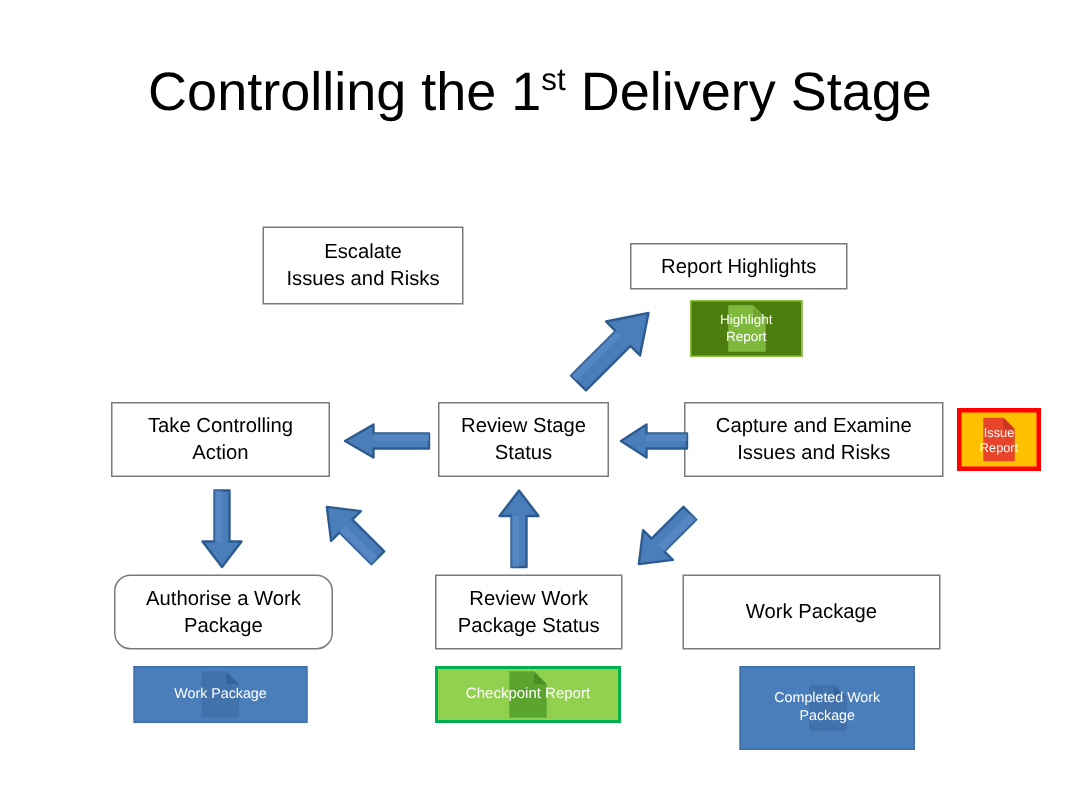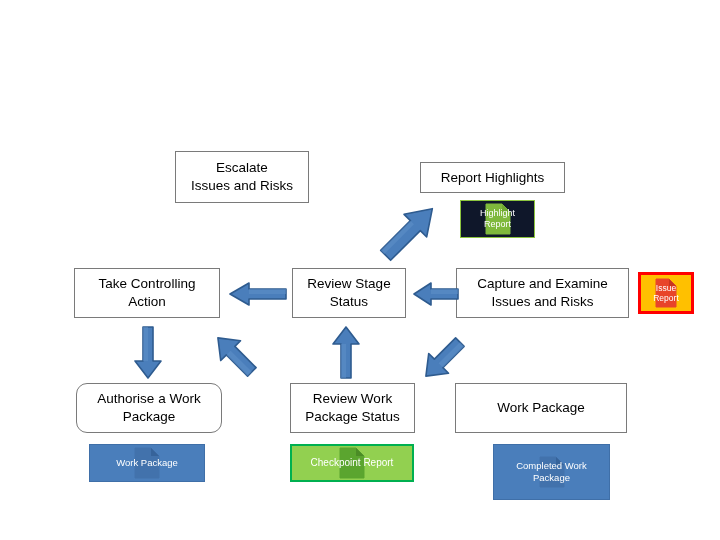--- a/index.html
+++ b/index.html
@@ -74,35 +74,38 @@
   .doc-glyph {
     position: absolute;
     z-index: 1;
     left: 50%;
     top: 50%;
     transform: translate(-50%, -50%);
   }
   .doc-glyph svg { display: block; }
 
   .art-blue   { background: #4A7EBB; border: 1px solid #3F6FA8; font-size: 9.5px; }
-  .art-green  { background: #0f172a; border: 1px solid #8CC43F; font-size: 9px; }
+  .art-green  { background: #4d7c0f; border: 1px solid #8CC43F; font-size: 9px; }
   .art-lgreen { background: #92D050; border: 2px solid #00B050; font-size: 10px; }
   .art-orange { background: #FFC000; border: 3px solid #FF0000; font-size: 8.5px; }
 
   
   .arrow {
     position: absolute;
   }
   .arrow svg { display: block; overflow: visible; }
 </style>
 </head>
 <body>
 
 <div id="slide">
 
+  <div id="page-title">
+    <span>Controlling the 1</span><span class="sup">st</span><span> Delivery Stage</span>
+  </div>
 
   <div class="proc-box" style="left:175px; top:151px; width:134px; height:52px;">
     <div>
       <div>Escalate</div>
       <div>Issues and Risks</div>
     </div>
   </div>
 
   <div class="proc-box" style="left:420px; top:162px; width:145px; height:31px;">
     <div>

